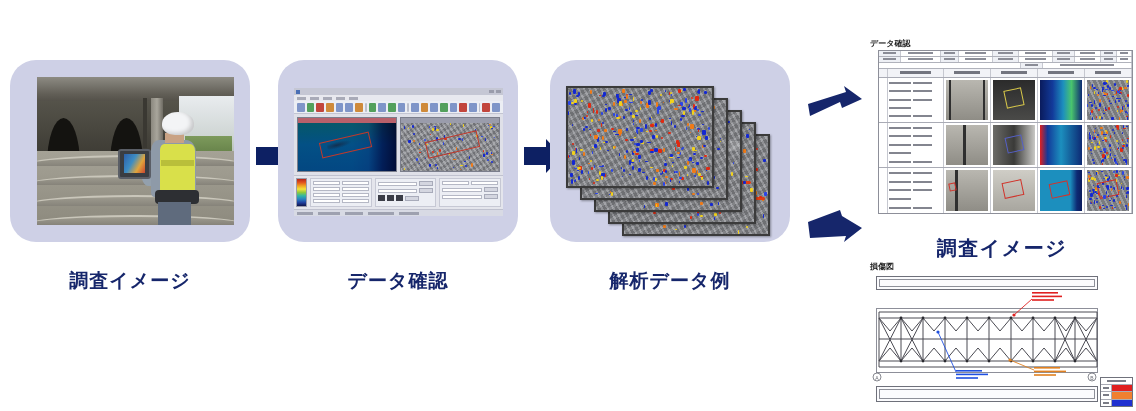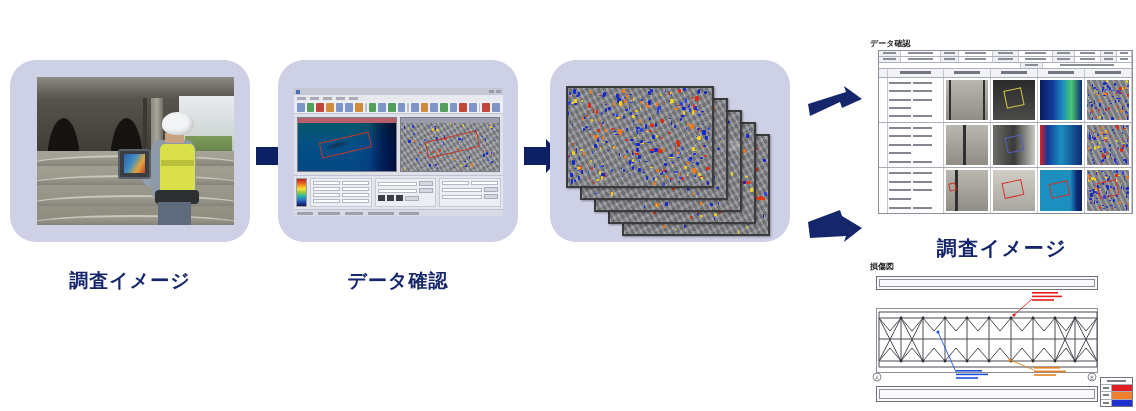--- a/index.html
+++ b/index.html
@@ -1342,20 +1342,21 @@
         <span class="spk" style="left:35.4%;top:66.8%;width:1.0px;height:3.0px;background:#1428d2;"></span>
         <span class="spk" style="left:59.9%;top:61.7%;width:3.8px;height:3.5px;background:#1428d2;"></span>
         <span class="spk" style="left:31.3%;top:43.7%;width:2.8px;height:1.5px;background:#1428d2;"></span>
         <span class="spk" style="left:4.0%;top:94.2%;width:2.4px;height:1.6px;background:#1428d2;"></span>
         <span class="spk" style="left:50.3%;top:41.2%;width:2.1px;height:4.1px;background:#2a44e8;"></span>
         <span class="spk" style="left:66.2%;top:95.9%;width:1.5px;height:4.0px;background:#2a44e8;"></span>
         <span class="spk" style="left:16.7%;top:60.0%;width:2.2px;height:1.4px;background:#f2d21a;"></span>
         <span class="spk" style="left:66.1%;top:14.1%;width:1.0px;height:1.5px;background:#f07a16;"></span>
       </div>
   </div>
+  <div class="stage-label" style="left:550px; top:268px; width:240px;">解析データ例</div>
 
   <svg class="arrow-bent" style="left:806px; top:86px; width:58px; height:46px;" viewBox="0 0 58 46">
     <path d="M2,18 L40,6 L38,0 L56,13 L36,22 L34,16 L4,30 Z" fill="#16266b"></path>
   </svg>
   <svg class="arrow-bent" style="left:806px; top:208px; width:58px; height:46px;" viewBox="0 0 58 46">
     <path d="M2,14 L34,2 L36,8 L56,20 L38,34 L40,28 L4,30 Z" fill="#16266b"></path>
   </svg>
 
   <div class="doc-title" style="left:870px; top:38px;">データ確認</div>
 

